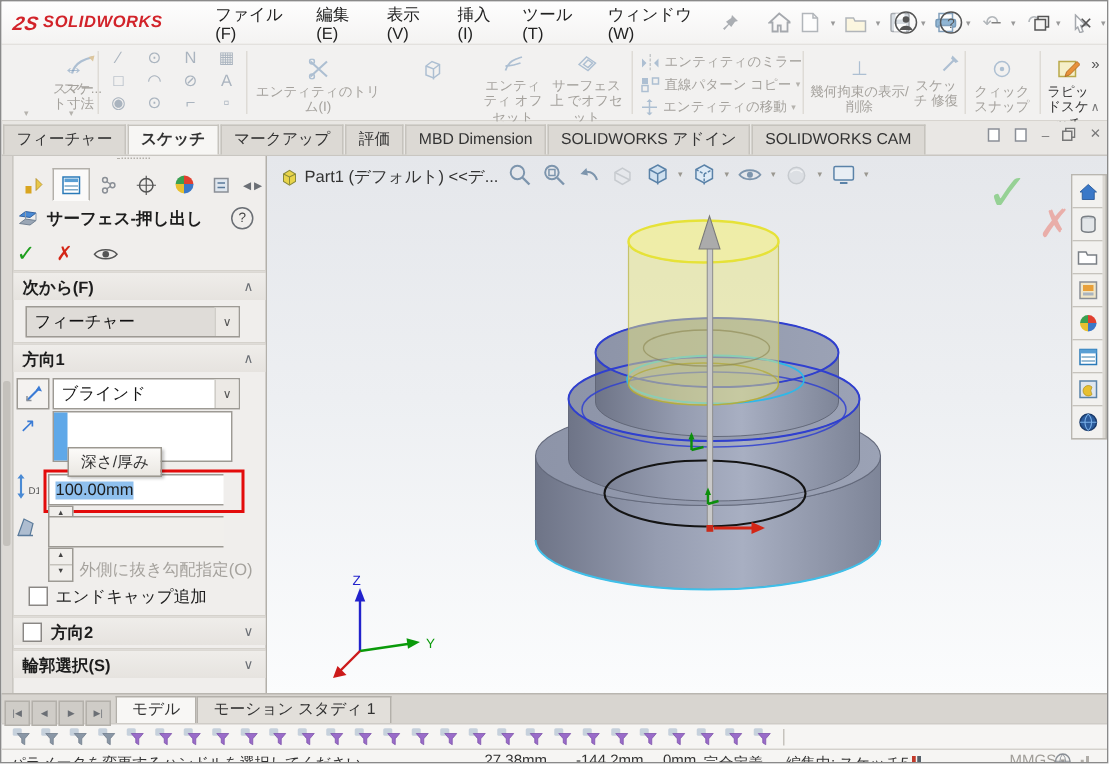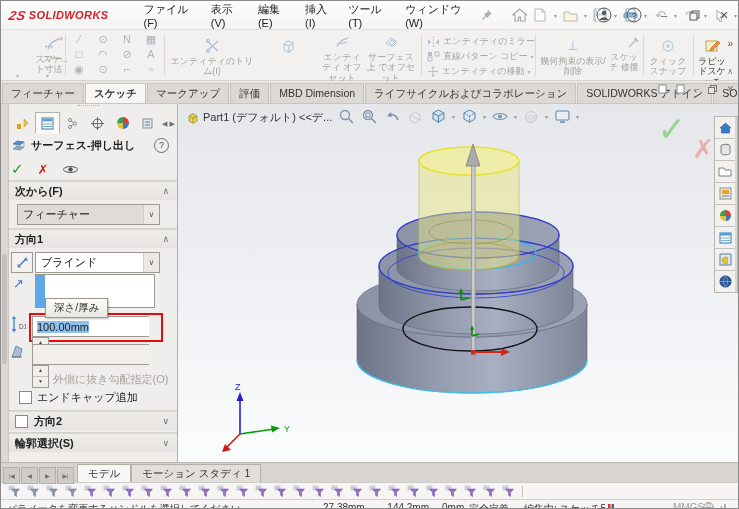--- a/index.html
+++ b/index.html
@@ -130,22 +130,22 @@
 
 <div class="window">
 
   <div class="titlebar">
     <div class="logo">
       <span class="mark">2S</span>
       <span>SOLIDWORKS</span>
     </div>
     <nav class="menus">
       <span>ファイル(F)</span>
+      <span>編集(E)</span>
       <span>表示(V)</span>
-      <span>編集(E)</span>
       <span>挿入(I)</span>
       <span>ツール(T)</span>
       <span>ウィンドウ(W)</span>
     </nav>
     <span class="pin">
       <svg width="12" height="12" viewBox="0 0 12 12">
           <path d="M7 1l4 4-2 .5L6.5 9 5 7.5 2 11 1 10l3.5-3L3 5.5 6.5 3z" fill="#8a8f96"></path>
         </svg>
     </span>
     <div class="qa">
@@ -364,21 +364,20 @@
     <span class="rmore">»</span>
     <span class="rcol">∧</span>
   </div>
 
   <div class="tabstrip">
     <span class="rtab">フィーチャー</span>
     <span class="rtab active">スケッチ</span>
     <span class="rtab">マークアップ</span>
     <span class="rtab">評価</span>
     <span class="rtab">MBD Dimension</span>
-    <span class="rtab">ライフサイクルおよびコラボレーション</span>
     <span class="rtab">SOLIDWORKS アドイン</span>
     <span class="rtab">SOLIDWORKS CAM</span>
 
     <div class="docctl">
       <span>
           <svg width="9" height="10" viewBox="0 0 9 10">
             <rect x="1" y="1" width="7" height="8" fill="#fff" stroke="#8a8f96"></rect>
           </svg>
         </span>
       <span>

